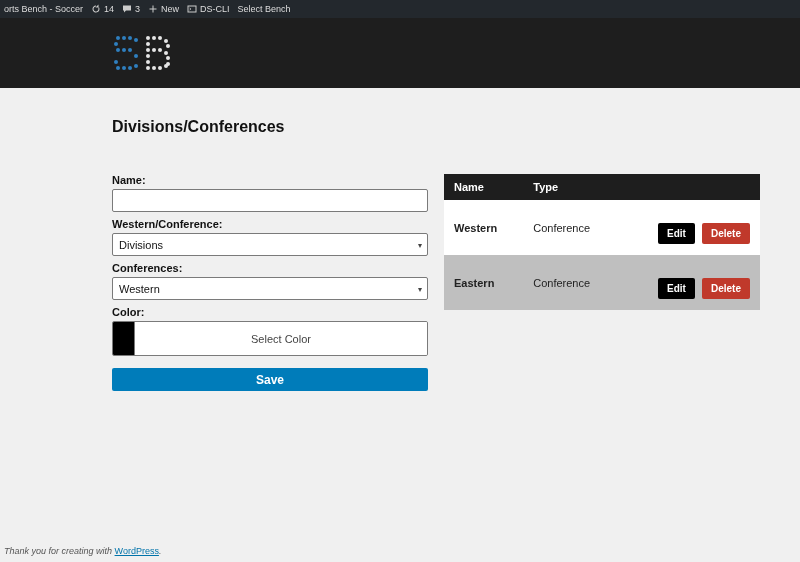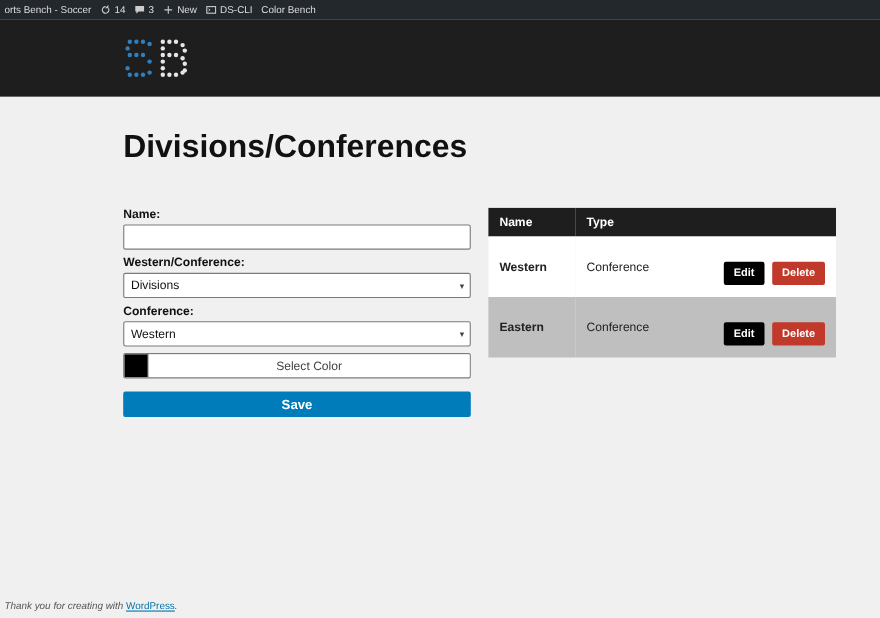--- a/index.html
+++ b/index.html
@@ -34,21 +34,21 @@
   }
   .logo { display:flex; gap:4px; }
   .logo svg { display:block; }
   
   .main {
     background: #f0f0f0;
     padding: 30px 0 0 112px;
     min-height: 454px;
   }
   .page-title {
-    font-size: 29px;
+    font-size: 16px;
     font-weight: 800;
     color: #111;
     margin-bottom: 38px;
   }
   .content-row {
     display: flex;
     gap: 16px;
     align-items: flex-start;
   }
   .form-col { width: 316px; }
@@ -74,21 +74,21 @@
   .sel-input { appearance: none; padding-right: 20px; }
   .sel-caret {
     position: absolute;
     right: 6px;
     top: 50%;
     transform: translateY(-50%);
     pointer-events: none;
     font-size: 8px;
     color: #444;
   }
-  .color-row { display:flex; border:1px solid #7a7a7a; border-radius:2px; overflow:hidden; height:23px; }
+  .color-row { display:flex; border:1px solid #7a7a7a; border-radius:2px; overflow:hidden; height:35px; }
   .color-swatch { width:22px; background:#000; border-right:1px solid #7a7a7a; }
   .color-btn {
     flex:1; background:#fff; border:none; font-size:11px; color:#444; cursor:pointer;
   }
   .save-btn {
     width:100%; margin-top:6px; height:23px; background:#007cba; color:#ffffff;
     border:none; font-size:12px; font-weight:700; cursor:pointer; border-radius:2px;
   }
 
   
@@ -153,21 +153,21 @@
   <span class="item">
     <span class="icon">
       <svg viewBox="0 0 20 20" width="10" height="10">
           <rect x="2" y="4" width="16" height="12" fill="none" stroke="#ccc" stroke-width="2"></rect>
           <path d="M5 8l3 2-3 2" stroke="#ccc" stroke-width="1.5" fill="none"></path>
         </svg>
     </span>
     <span>DS-CLI</span>
   </span>
   <span class="item">
-    <span>Color Bench</span>
+    <span>Select Bench</span>
   </span>
 </div>
 
 <div class="header">
   <div class="logo">
     <svg width="28" height="38" viewBox="0 0 28 38">
 
       <g fill="#2f7fbf">
         <circle cx="6" cy="4" r="2"></circle>
           <circle cx="12" cy="4" r="2"></circle>
@@ -223,29 +223,30 @@
       <div class="form-group">
         <label class="form-label">Western/Conference:</label>
         <div class="sel-wrap">
           <select class="sel-input">
             <option>Divisions</option>
           </select>
           <span class="sel-caret">▾</span>
         </div>
       </div>
       <div class="form-group">
-        <label class="form-label">Conference:</label>
+        <label class="form-label">Conferences:</label>
         <div class="sel-wrap">
           <select class="sel-input">
             <option>Western</option>
           </select>
           <span class="sel-caret">▾</span>
         </div>
       </div>
       <div class="form-group">
+        <label class="form-label">Color:</label>
         <div class="color-row">
           <div class="color-swatch"></div>
           <button class="color-btn">Select Color</button>
         </div>
       </div>
       <button class="save-btn">Save</button>
     </div>
 
     <div class="table-col">
       <table class="tbl">

